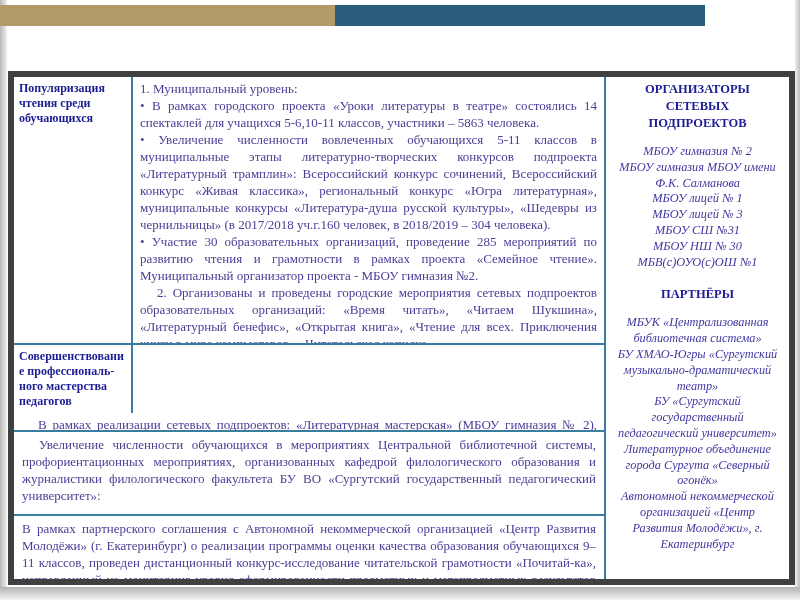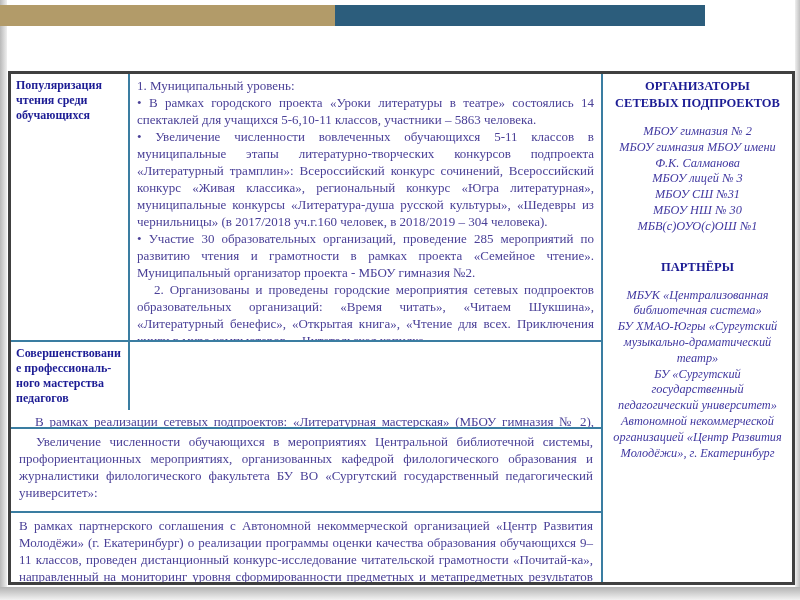--- a/index.html
+++ b/index.html
@@ -14,21 +14,21 @@
     background:linear-gradient(to left,#c0c0c0,#efefef);}
   .frame-bottom{position:absolute;left:0;bottom:0;width:800px;height:13px;
     background:linear-gradient(to bottom,#b3b3b3,#f2f2f2);}
   .bar-tan{position:absolute;left:0;top:5px;width:335px;height:21px;background:#b29b69;}
   .bar-blue{position:absolute;left:335px;top:5px;width:370px;height:21px;background:#2c5d7c;}
 
   .title{position:absolute;left:10px;top:29px;width:780px;text-align:center;
     font-weight:bold;font-size:15px;line-height:20px;color:#1c1c94;white-space:pre-wrap;}
 
   .tbl{position:absolute;left:8px;top:71px;width:787px;height:514px;
-    border:3px solid #404040;box-sizing:border-box;display:flex;background:#fff;}
+    border:6px solid #404040;box-sizing:border-box;display:flex;background:#fff;}
   .main-col{width:592px;box-sizing:border-box;border-right:2px solid #3a7da1;
     display:flex;flex-direction:column;}
   .side-col{flex:1;box-sizing:border-box;padding:0 10px;overflow:hidden;}
 
   .row{display:flex;box-sizing:border-box;overflow:hidden;}
   .r1{height:266px;}
   .r2{height:87px;border-top:2px solid #3a7da1;flex-direction:column;}
   .r3{height:84px;border-top:2px solid #3a7da1;}
   .r4{flex:1;border-top:2px solid #3a7da1;}
   .lbl{width:119px;box-sizing:border-box;border-right:2px solid #3a7da1;
@@ -38,21 +38,21 @@
   .full{padding:4px 8px;box-sizing:border-box;}
   p.t{margin:0;font-size:13px;line-height:17px;text-align:justify;color:#4a4097;}
   .indent{text-indent:17px;}
   .red{color:#c9473b;}
 
   .side-head{text-align:center;font-weight:bold;font-size:12.5px;line-height:17px;
     color:#1c1c94;margin:4px 0 0 0;}
   .side-gap{height:12px;}
   .side-item{font-style:italic;font-size:12.3px;line-height:15.8px;color:#4038a0;
     text-align:center;}
-  .partners-head{margin-top:24px;}
+  .partners-head{margin-top:16px;}
 </style>
 </head>
 <body>
 
 <div class="frame-left"></div>
 <div class="frame-right"></div>
 <div class="frame-bottom"></div>
 
 <div class="bar-tan"></div>
 <div class="bar-blue"></div>
@@ -98,25 +98,27 @@
   </div>
 
   <div class="side-col">
     <div class="side-head">
       <div>ОРГАНИЗАТОРЫ</div>
       <div>СЕТЕВЫХ ПОДПРОЕКТОВ</div>
     </div>
     <div class="side-gap"></div>
     <div class="side-item">МБОУ гимназия № 2</div>
     <div class="side-item">МБОУ гимназия МБОУ  имени Ф.К. Салманова</div>
+    <div class="side-item">МБОУ лицей № 1</div>
     <div class="side-item">МБОУ  лицей № 3</div>
     <div class="side-item">МБОУ СШ №31</div>
     <div class="side-item">МБОУ НШ № 30</div>
     <div class="side-item">МБВ(с)ОУО(с)ОШ №1</div>
 
     <div class="side-head partners-head">ПАРТНЁРЫ</div>
     <div class="side-gap"></div>
     <div class="side-item">МБУК «Централизованная библиотечная система»</div>
     <div class="side-item">БУ ХМАО-Югры «Сургутский музыкально-драматический театр»</div>
     <div class="side-item">БУ «Сургутский государственный педагогический университет»</div>
+    <div class="side-item">Литературное объединение города Сургута «Северный огонёк»</div>
     <div class="side-item">Автономной некоммерческой организацией «Центр Развития Молодёжи», г. Екатеринбург</div>
   </div>
 </div>
 
 </body></html>

